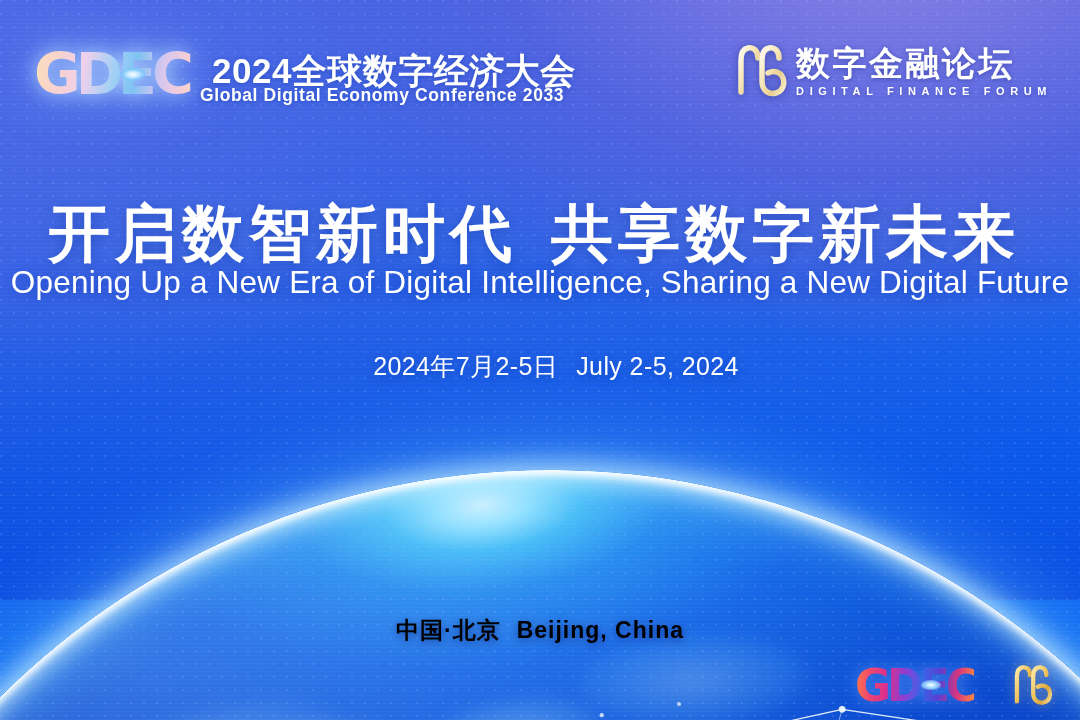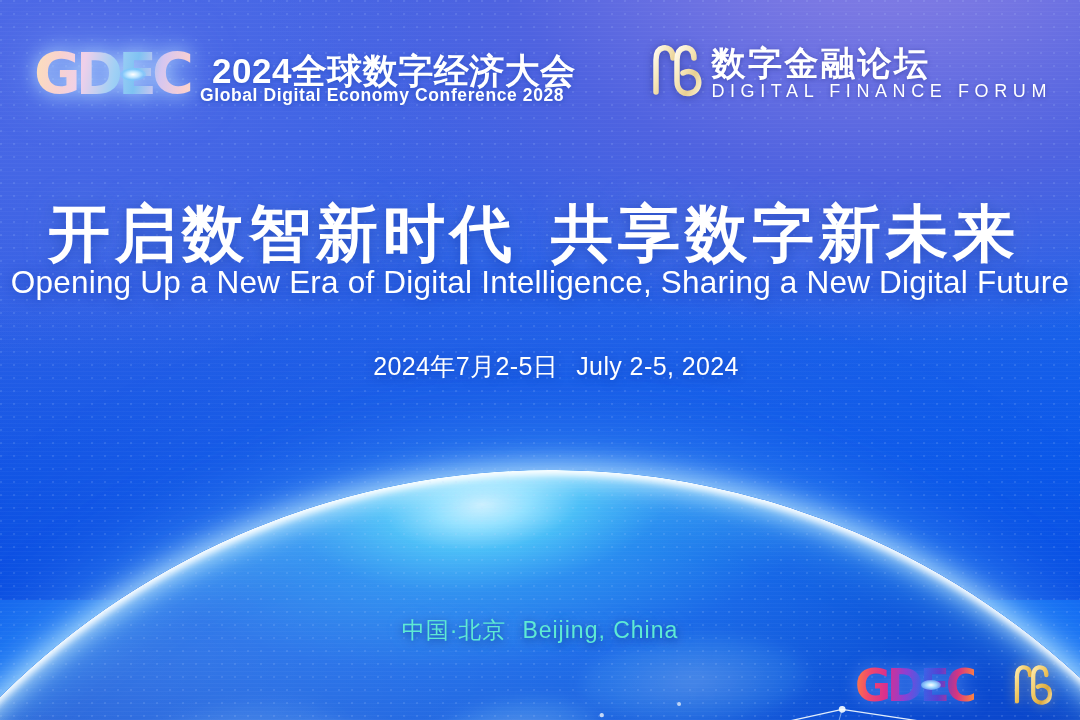--- a/index.html
+++ b/index.html
@@ -149,21 +149,21 @@
     width: 62px; height: 54px; position: relative;
     filter: drop-shadow(0 1px 4px rgba(30,40,120,0.5));
   }
   .dff-words { display: flex; flex-direction: column; }
   .dff-cn {
     font-size: 34px; font-weight: 700; color: #ffffff;
     letter-spacing: 2.5px; line-height: 38px; white-space: nowrap;
     text-shadow: 0 1px 5px rgba(30,40,130,0.5);
   }
   .dff-en {
-    font-size: 18px; font-weight: 400; color: #ffffff;
+    font-size: 11px; font-weight: 700; color: #ffffff;
     letter-spacing: 5.6px; line-height: 18px; white-space: nowrap;
     text-shadow: 0 1px 4px rgba(30,40,130,0.45);
   }
 
   
   .slogan-cn {
     position: absolute; left: 0; right: 12px; top: 192px;
     text-align: center;
     font-size: 62px; font-weight: 700; color: #ffffff;
     letter-spacing: 5px;
@@ -187,21 +187,21 @@
     text-shadow: 0 2px 10px rgba(10,45,160,0.5);
     white-space: nowrap;
     padding-left: 32px;
   }
   .date-line .gap { display: inline-block; width: 18px; }
 
   
   .location-line {
     position: absolute; left: 0; right: 0; top: 615px;
     text-align: center;
-    font-size: 23px; font-weight: 400; color: #5eead4;
+    font-size: 23px; font-weight: 700; color: #000000;
     letter-spacing: 1px;
     text-shadow: 0 2px 9px rgba(5,35,130,0.75), 0 0 18px rgba(120,190,255,0.4);
     white-space: nowrap;
   }
   .location-line .gap { display: inline-block; width: 16px; }
 
   
   .footer-logos {
     position: absolute; right: 22px; bottom: 10px;
     display: flex; align-items: center; gap: 36px;
@@ -483,21 +483,21 @@
   <div class="led-dots"></div>
   <div class="led-scan"></div>
   <div class="vignette"></div>
 
   <div class="logo-gdec-top">
     <div class="gdec-text">GDEC</div>
     <div class="gdec-spark"></div>
   </div>
 
   <div class="conf-title-cn">2024全球数字经济大会</div>
-  <div class="conf-title-en">Global Digital Economy Conference 2028</div>
+  <div class="conf-title-en">Global Digital Economy Conference 2033</div>
 
   <div class="logo-dff">
     <div class="dff-mark">
       <svg viewBox="0 0 62 54" width="62" height="54">
         <defs>
           <linearGradient id="goldg" x1="0" y1="0" x2="1" y2="1">
             <stop offset="0%" stop-color="#fffaed"></stop>
             <stop offset="38%" stop-color="#f6e6b8"></stop>
             <stop offset="70%" stop-color="#e8cf92"></stop>
             <stop offset="100%" stop-color="#f8eec9"></stop>

